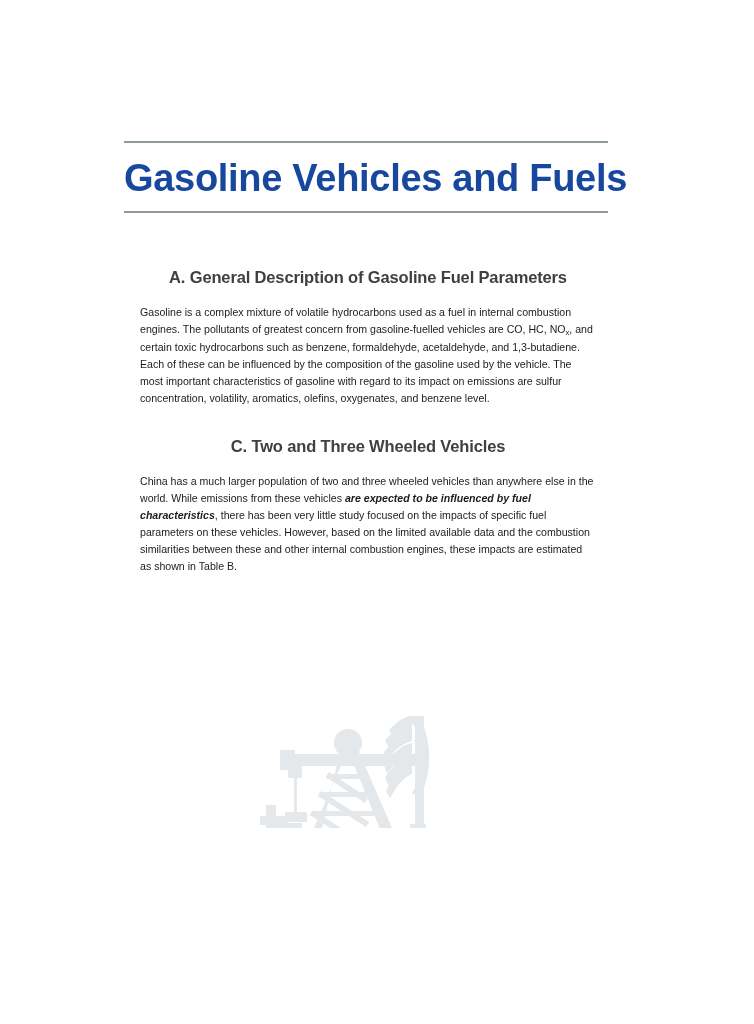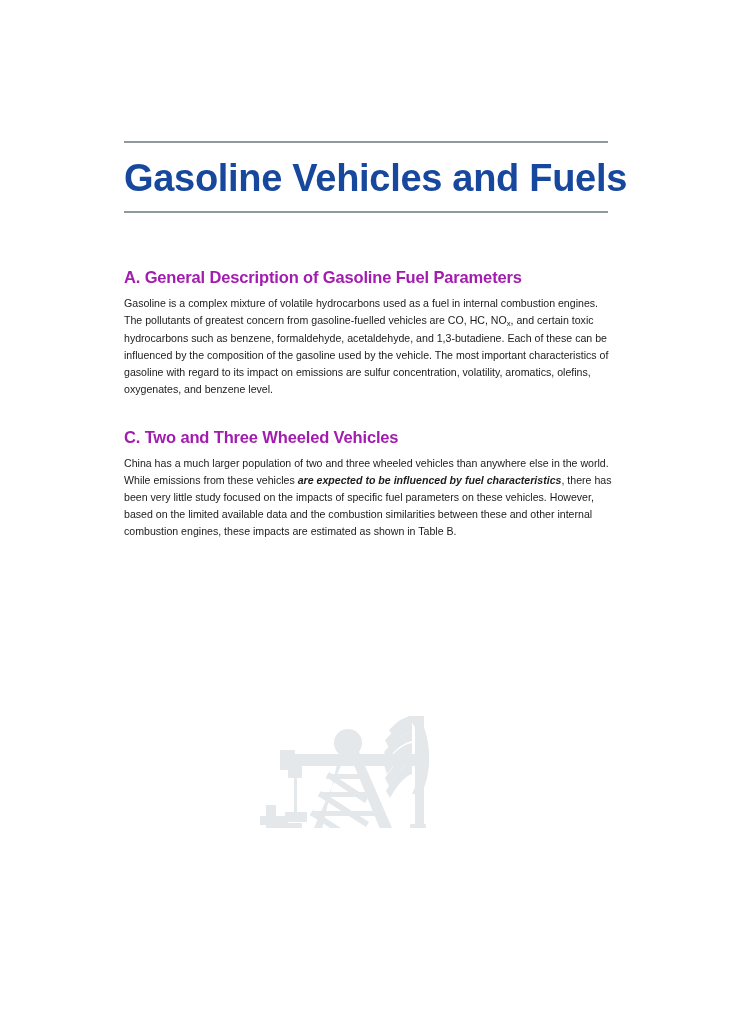--- a/index.html
+++ b/index.html
@@ -53,32 +53,33 @@
     top: 268px;
     width: 488px;
   }
   .section { margin: 0 0 30px 0; }
   .section:last-child { margin-bottom: 0; }
 
   .section-heading {
     font-family: "Liberation Sans", sans-serif;
     font-size: 16.5px;
     font-weight: bold;
-    color: #a21caf;
+    color: #404040;
     line-height: 1.2;
     margin: 0 0 7px 0;
     letter-spacing: -0.15px;
     white-space: nowrap;
+    text-align: center;
   }
   .section-body {
     font-family: "Liberation Sans", sans-serif;
     font-size: 10.6px;
     color: #1b1b1b;
     line-height: 17.0px;
-    margin: 0;
+    margin: 16px;
     text-align: left;
   }
   .section-body b { font-weight: bold; font-style: italic; }
   .section-body sub {
     font-size: 7.6px;
     vertical-align: baseline;
     position: relative;
     top: 2.2px;
   }
 

